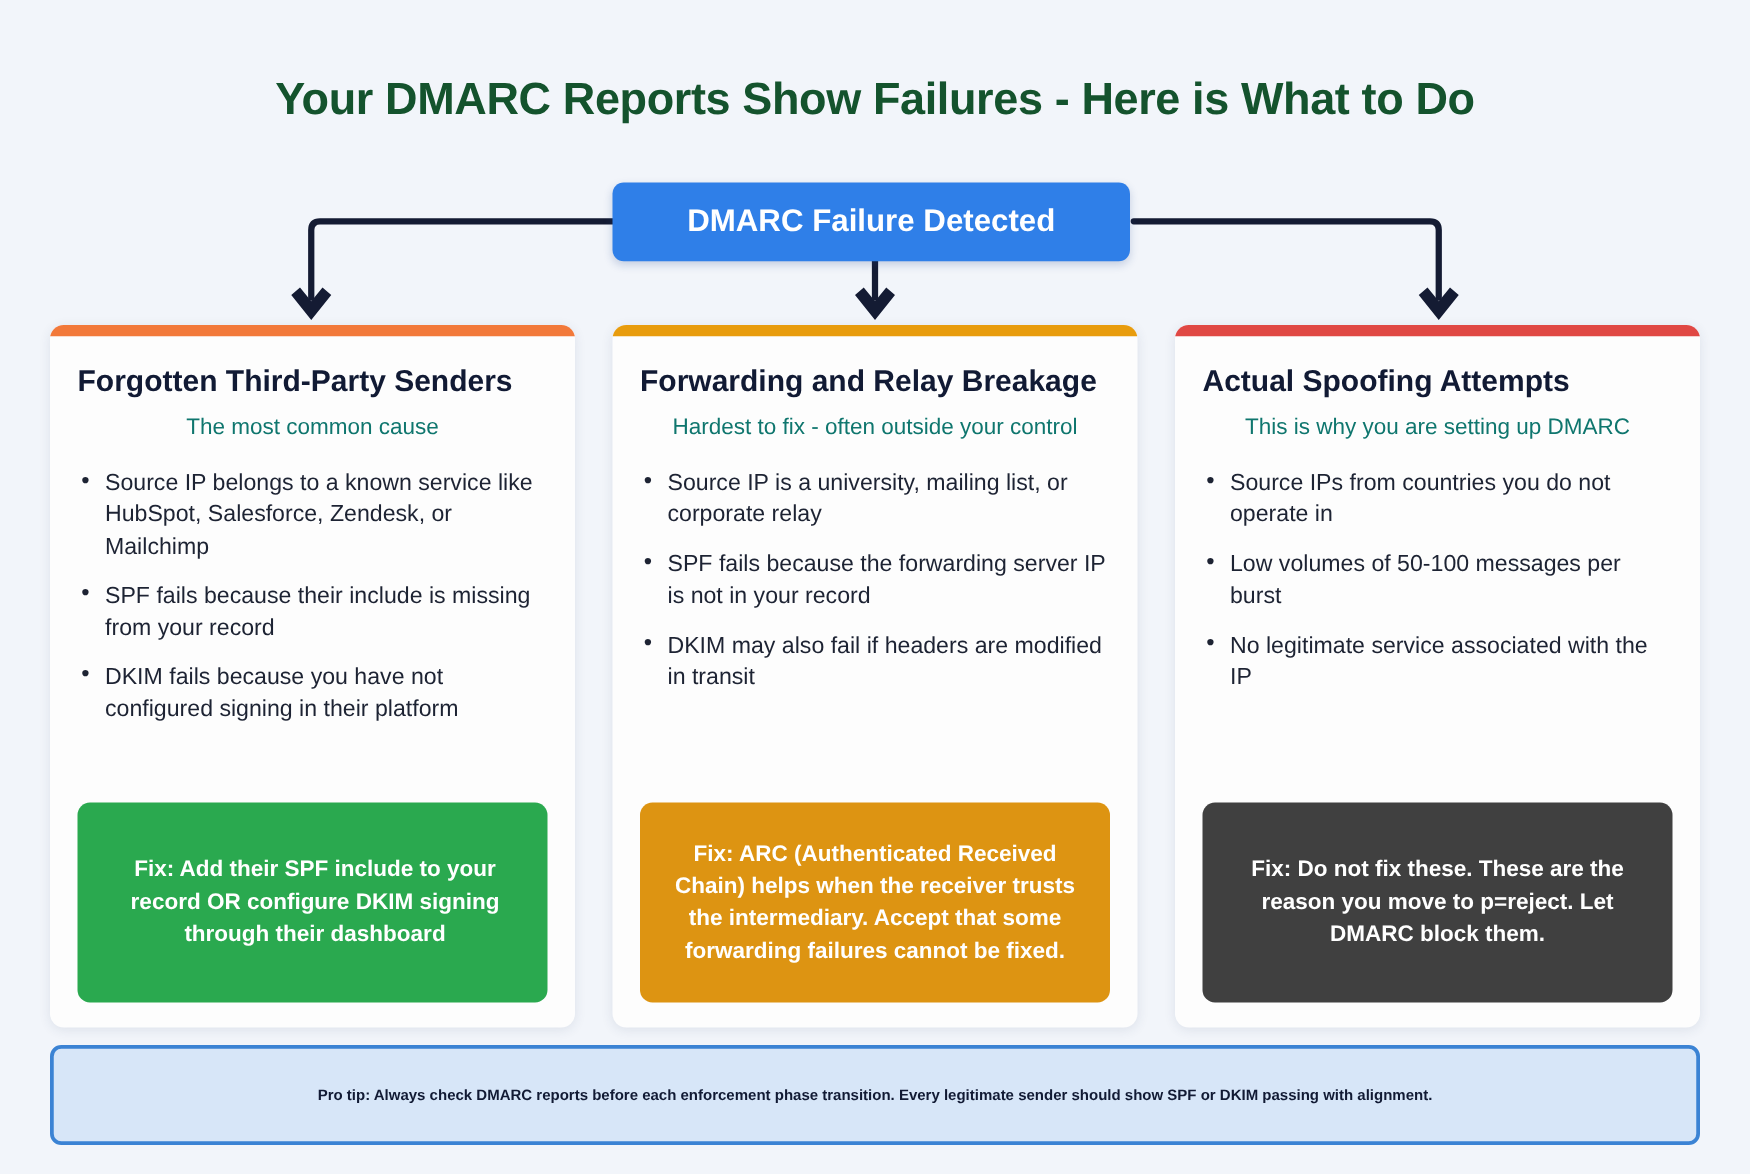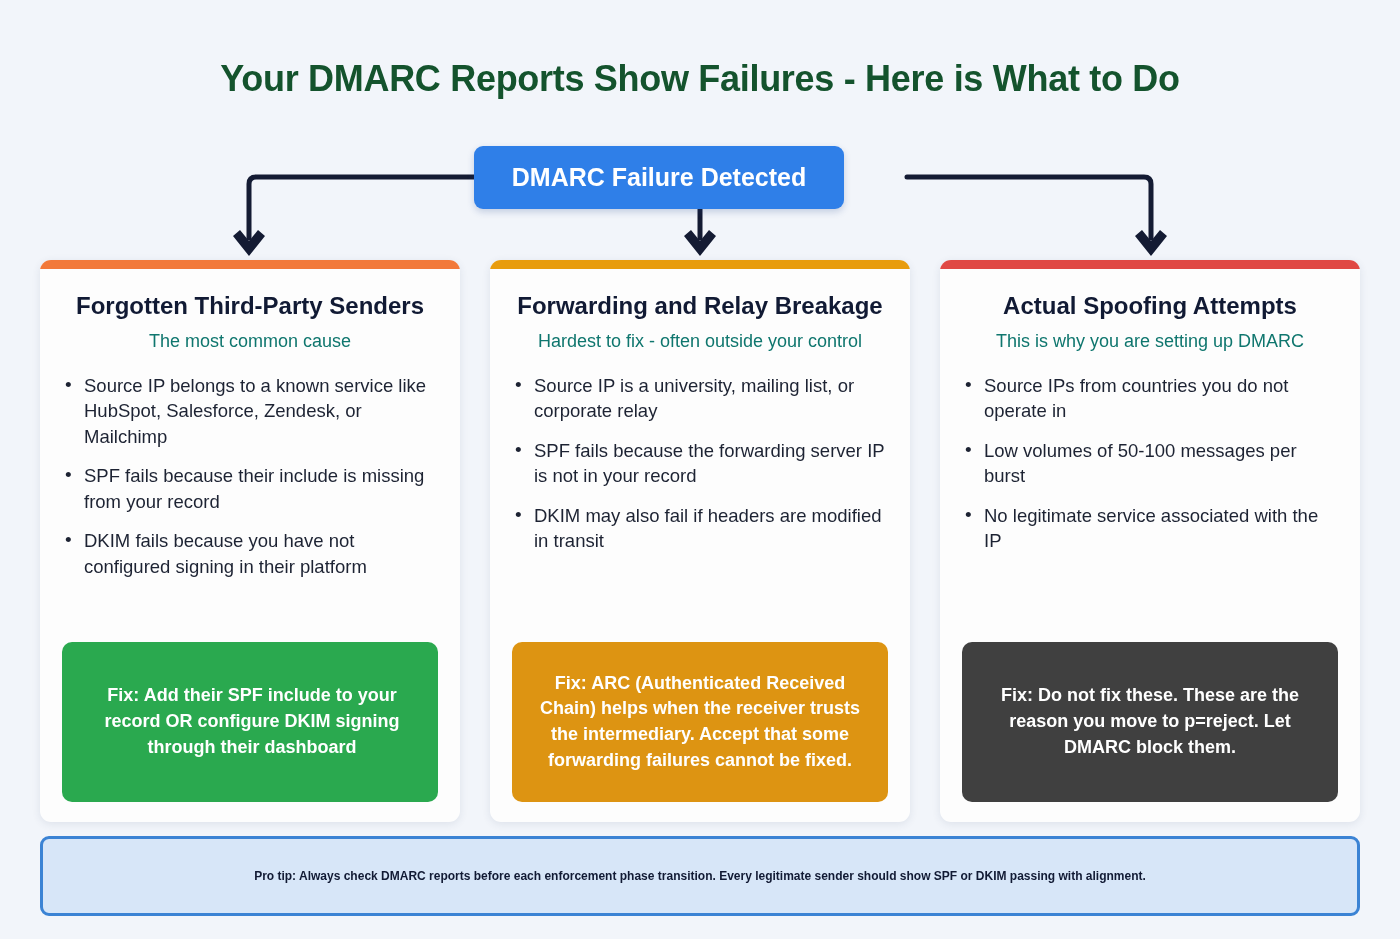--- a/index.html
+++ b/index.html
@@ -16,22 +16,22 @@
     text-align: center;
     font-size: 36px; font-weight: bold;
     color: #14532d; letter-spacing: -0.3px;
   }
 
   
   .connectors { position: absolute; left: 0; top: 0; width: 1400px; height: 939px; pointer-events: none; }
 
   
   .root-node {
-    position: absolute; left: 474px; top: 146px;
-    width: 370px; height: 63px;
+    position: absolute; left: 490px; top: 146px;
+    width: 414px; height: 63px;
     background: #2f7fe8;
     border-radius: 9px;
     display: flex; align-items: center; justify-content: center;
     box-shadow: 0 3px 7px rgba(30,70,140,0.22);
     z-index: 3;
   }
   .root-node-label { color: #ffffff; font-size: 25px; font-weight: bold; }
 
   
   .cards { position: absolute; left: 0; top: 260px; width: 1400px; }
@@ -45,21 +45,21 @@
   }
   .card-1 { left: 40px; }
   .card-2 { left: 490px; }
   .card-3 { left: 940px; }
 
   .card-topbar { height: 9px; width: 100%; flex: 0 0 9px; }
 
   .card-body { padding: 22px 22px 0 22px; display: flex; flex-direction: column; height: 100%; }
 
   .card-title {
-    text-align: center;
+    text-align: left;
     font-size: 24px; font-weight: bold; color: #111a34;
     line-height: 1.22;
   }
   .card-subtitle {
     text-align: center;
     font-size: 18px; color: #0f766e;
     line-height: 1.25;
     margin-top: 10px;
   }
   .bullets {

